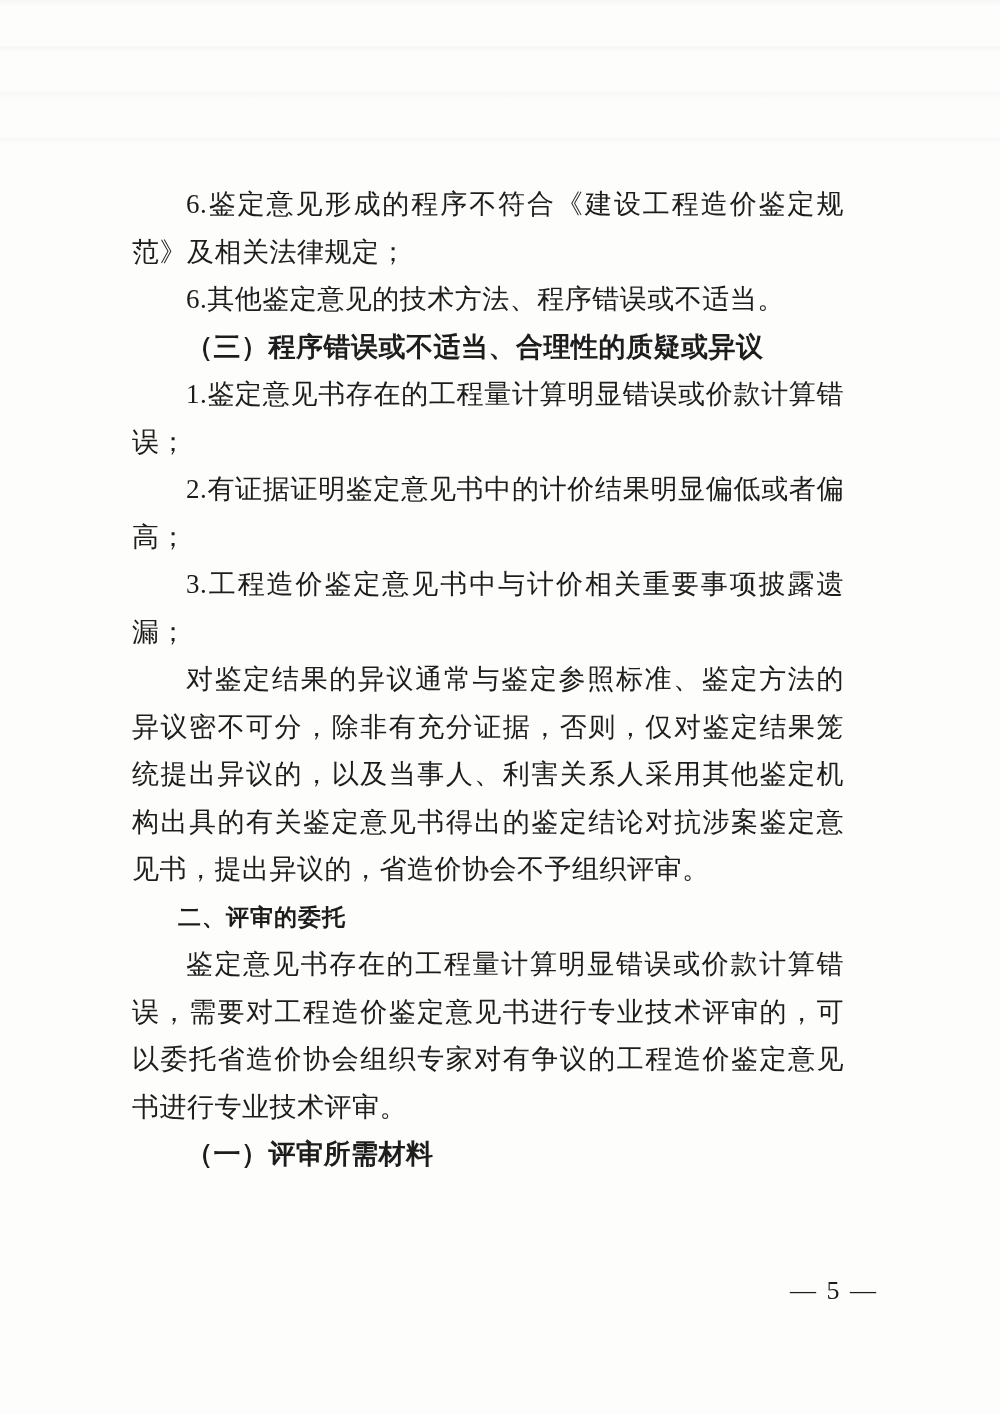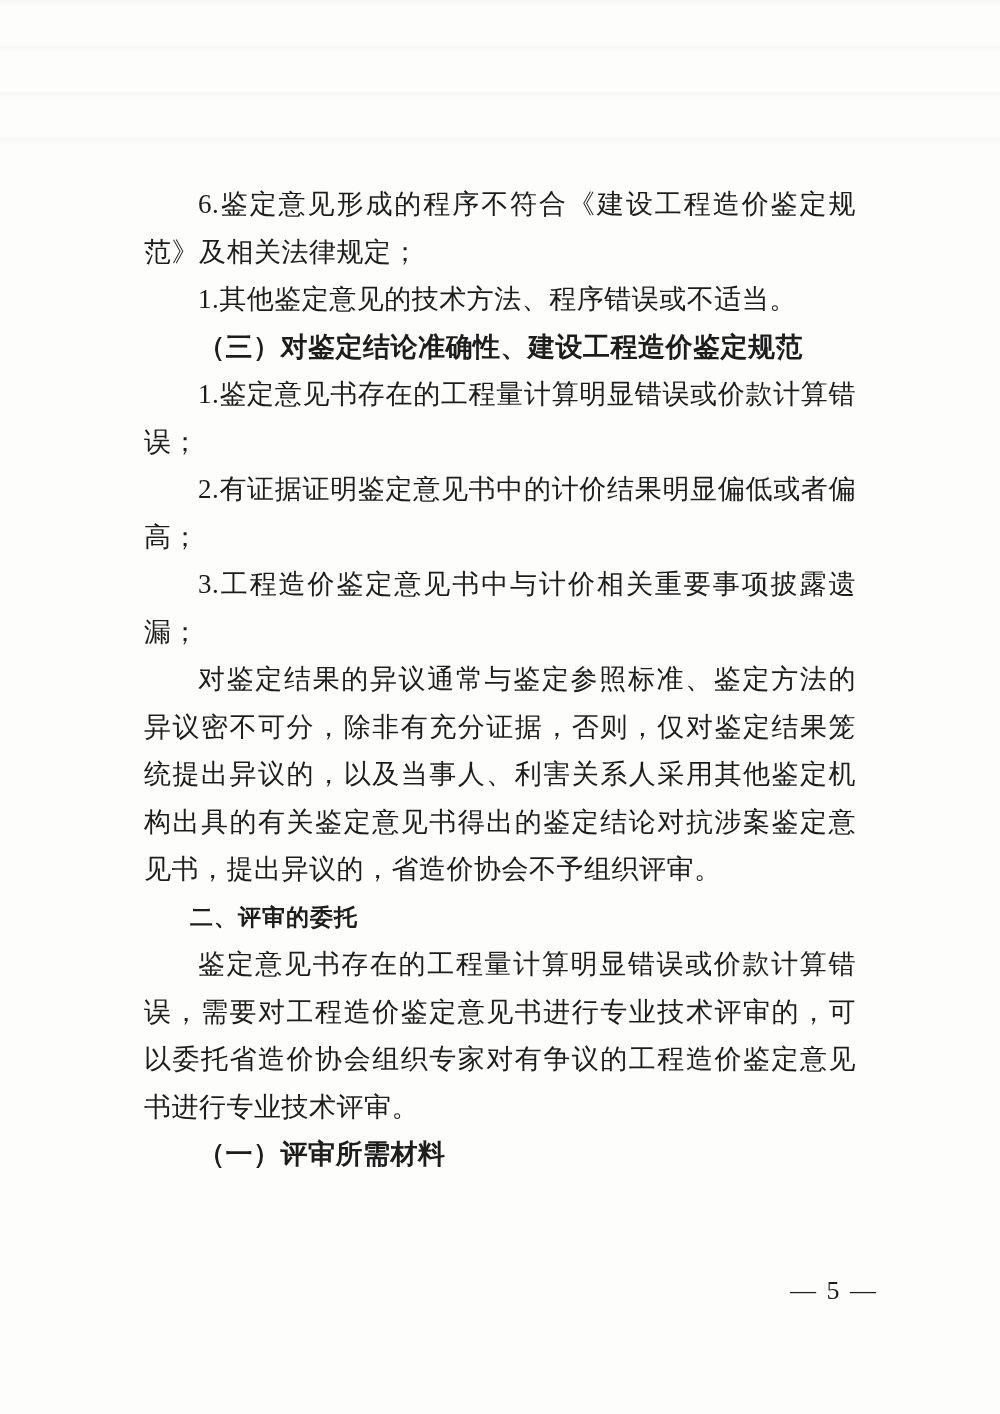--- a/index.html
+++ b/index.html
@@ -29,21 +29,20 @@
       repeating-linear-gradient(180deg,
         rgba(120,120,120,0.04) 0px, rgba(120,120,120,0.04) 2px,
         rgba(255,255,255,0) 6px, rgba(255,255,255,0) 46px);
     pointer-events: none;
   }
   .content {
     position: absolute;
     left: 132px;
     top: 181px;
     width: 712px;
-    margin-left: 12px;
   }
   .content p {
     margin: 0;
     font-size: 27px;
     line-height: 47.5px;
     text-indent: 2em;
     text-align: justify;
     text-justify: inter-character;
     letter-spacing: 0.5px;
     word-break: break-all;
@@ -67,22 +66,22 @@
     letter-spacing: 2px;
     color: #1d1d1d;
   }
 </style>
 </head>
 <body>
 
 <div class="page">
   <div class="content">
     <p class="body">6.鉴定意见形成的程序不符合《建设工程造价鉴定规范》及相关法律规定；</p>
-    <p class="body">1.其他鉴定意见的技术方法、程序错误或不适当。</p>
-    <p class="subheading">（三）对鉴定结论准确性、建设工程造价鉴定规范</p>
+    <p class="body">6.其他鉴定意见的技术方法、程序错误或不适当。</p>
+    <p class="subheading">（三）程序错误或不适当、合理性的质疑或异议</p>
     <p class="body">1.鉴定意见书存在的工程量计算明显错误或价款计算错误；</p>
     <p class="body">2.有证据证明鉴定意见书中的计价结果明显偏低或者偏高；</p>
     <p class="body">3.工程造价鉴定意见书中与计价相关重要事项披露遗漏；</p>
     <p class="body">对鉴定结果的异议通常与鉴定参照标准、鉴定方法的异议密不可分，除非有充分证据，否则，仅对鉴定结果笼统提出异议的，以及当事人、利害关系人采用其他鉴定机构出具的有关鉴定意见书得出的鉴定结论对抗涉案鉴定意见书，提出异议的，省造价协会不予组织评审。</p>
     <p class="heading">二、评审的委托</p>
     <p class="body">鉴定意见书存在的工程量计算明显错误或价款计算错误，需要对工程造价鉴定意见书进行专业技术评审的，可以委托省造价协会组织专家对有争议的工程造价鉴定意见书进行专业技术评审。</p>
     <p class="subheading">（一）评审所需材料</p>
   </div>
   <div class="page-number">— 5 —</div>
 </div>

